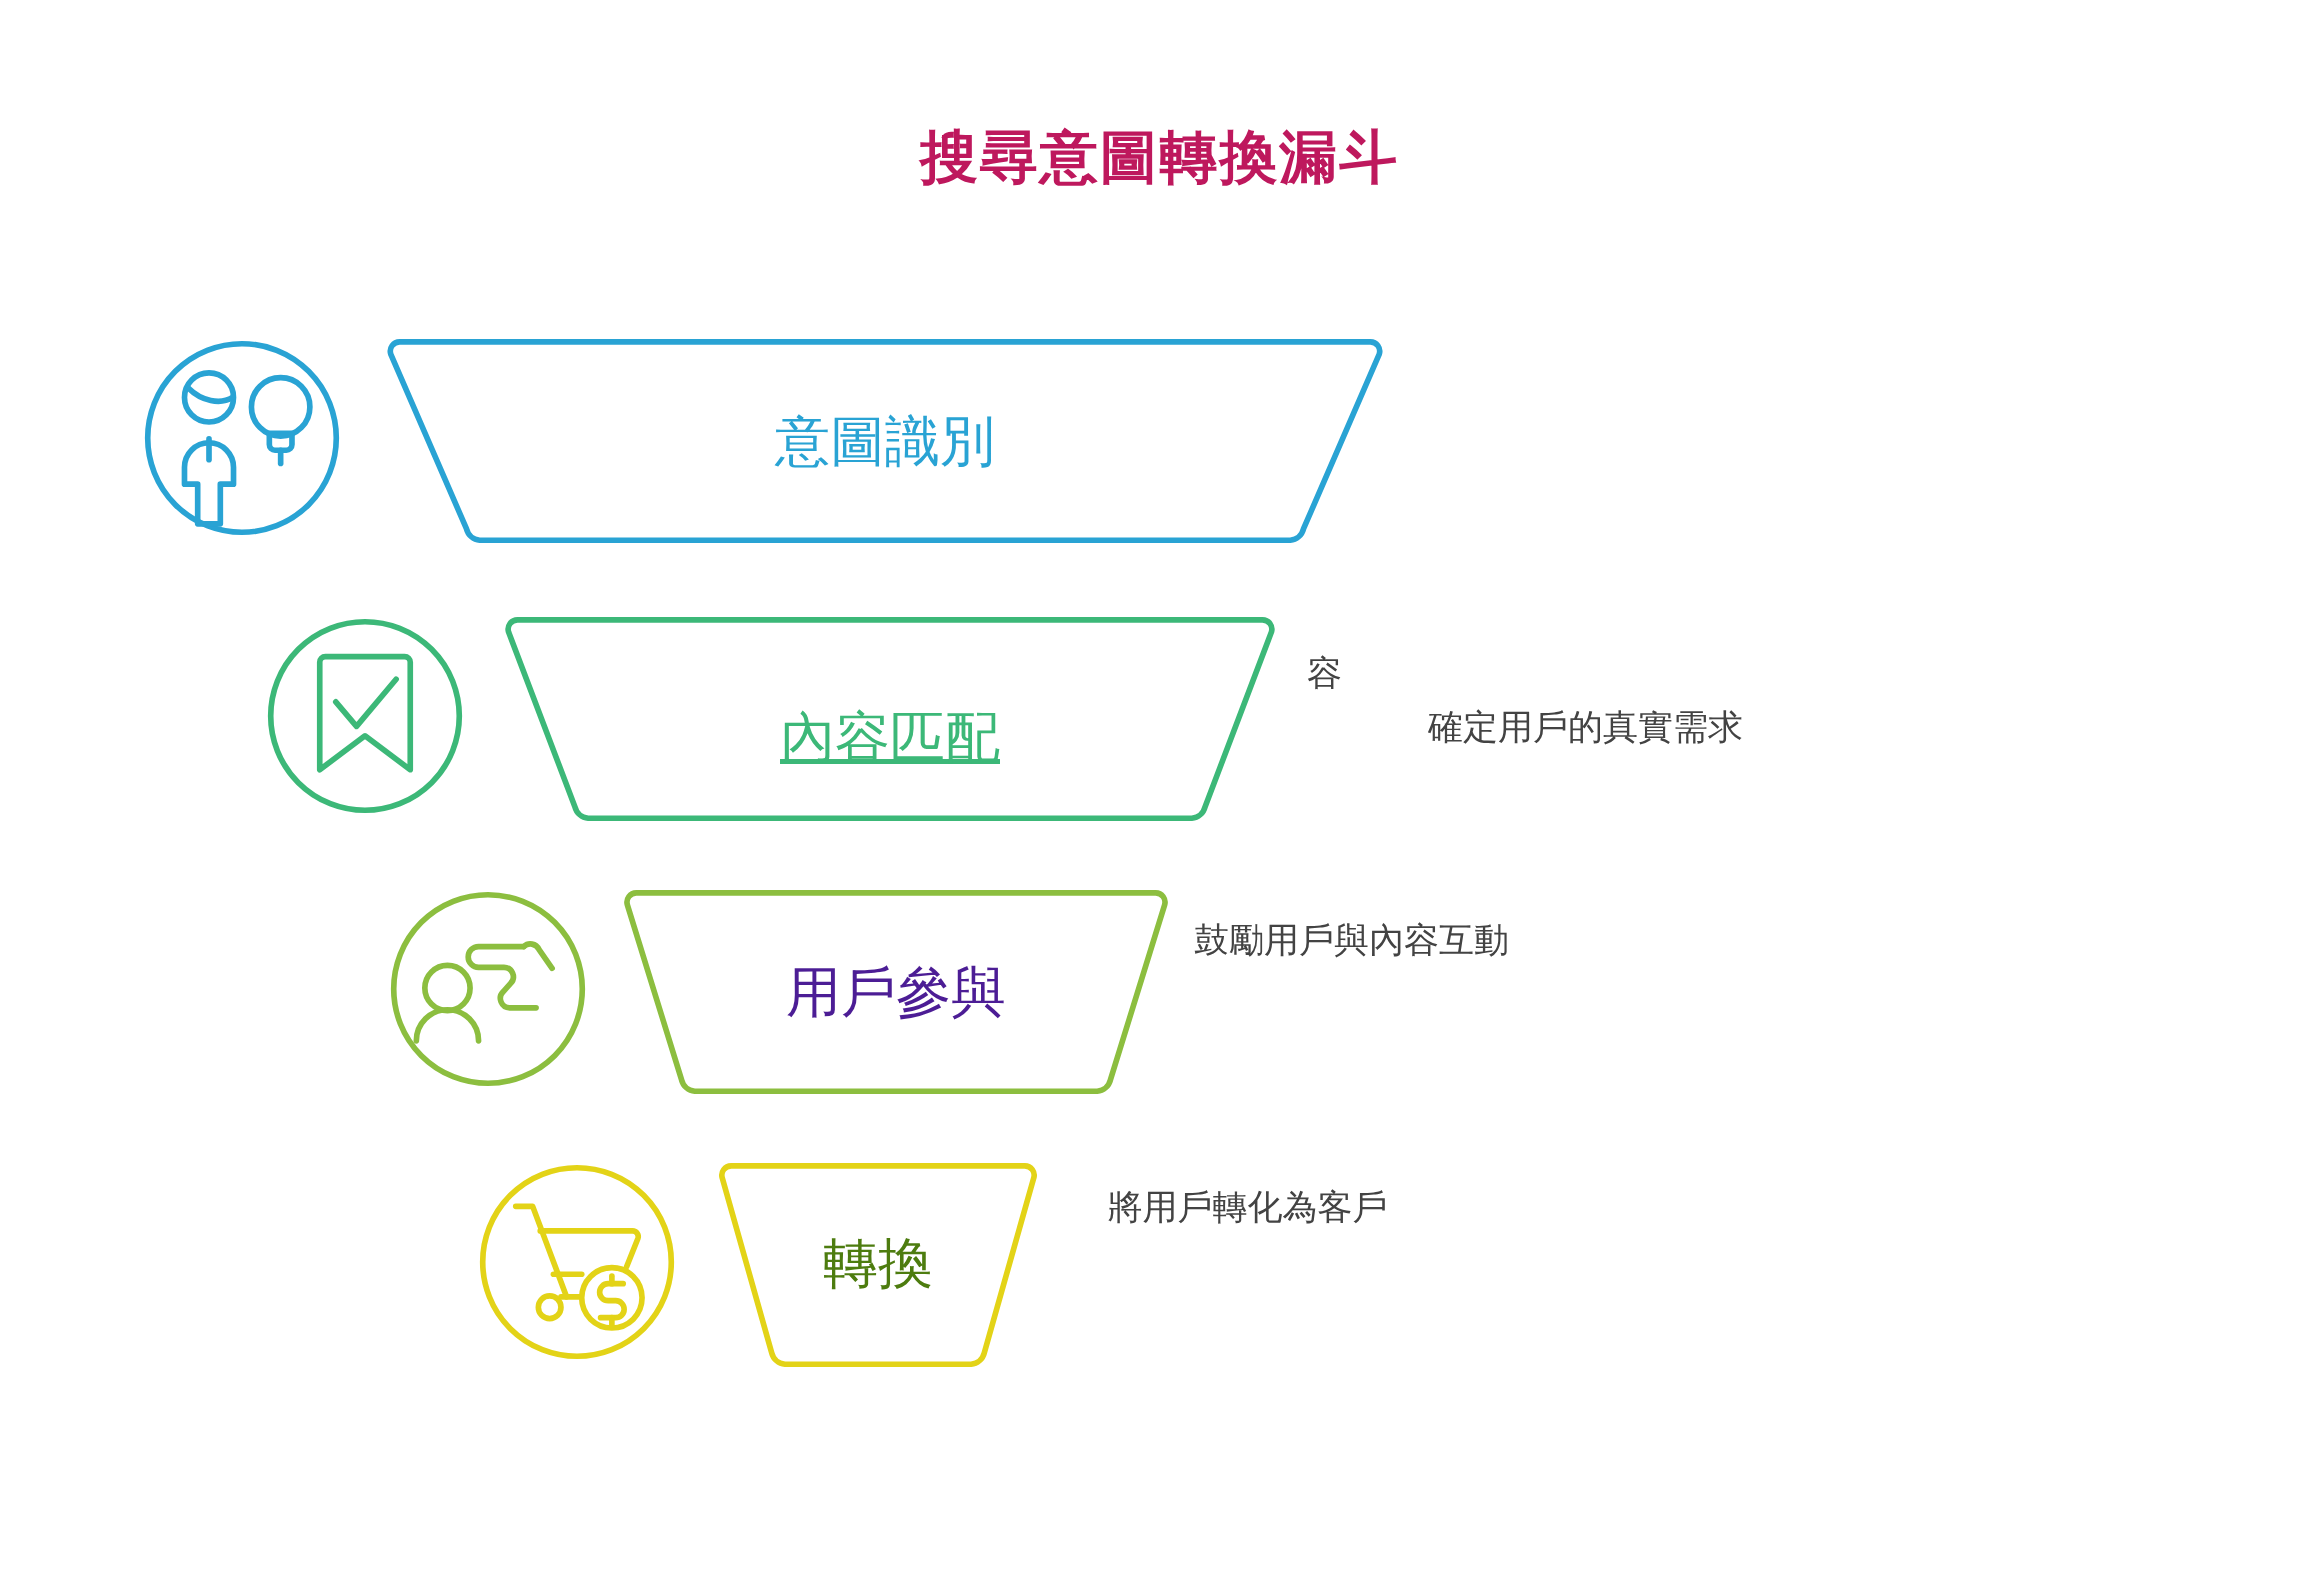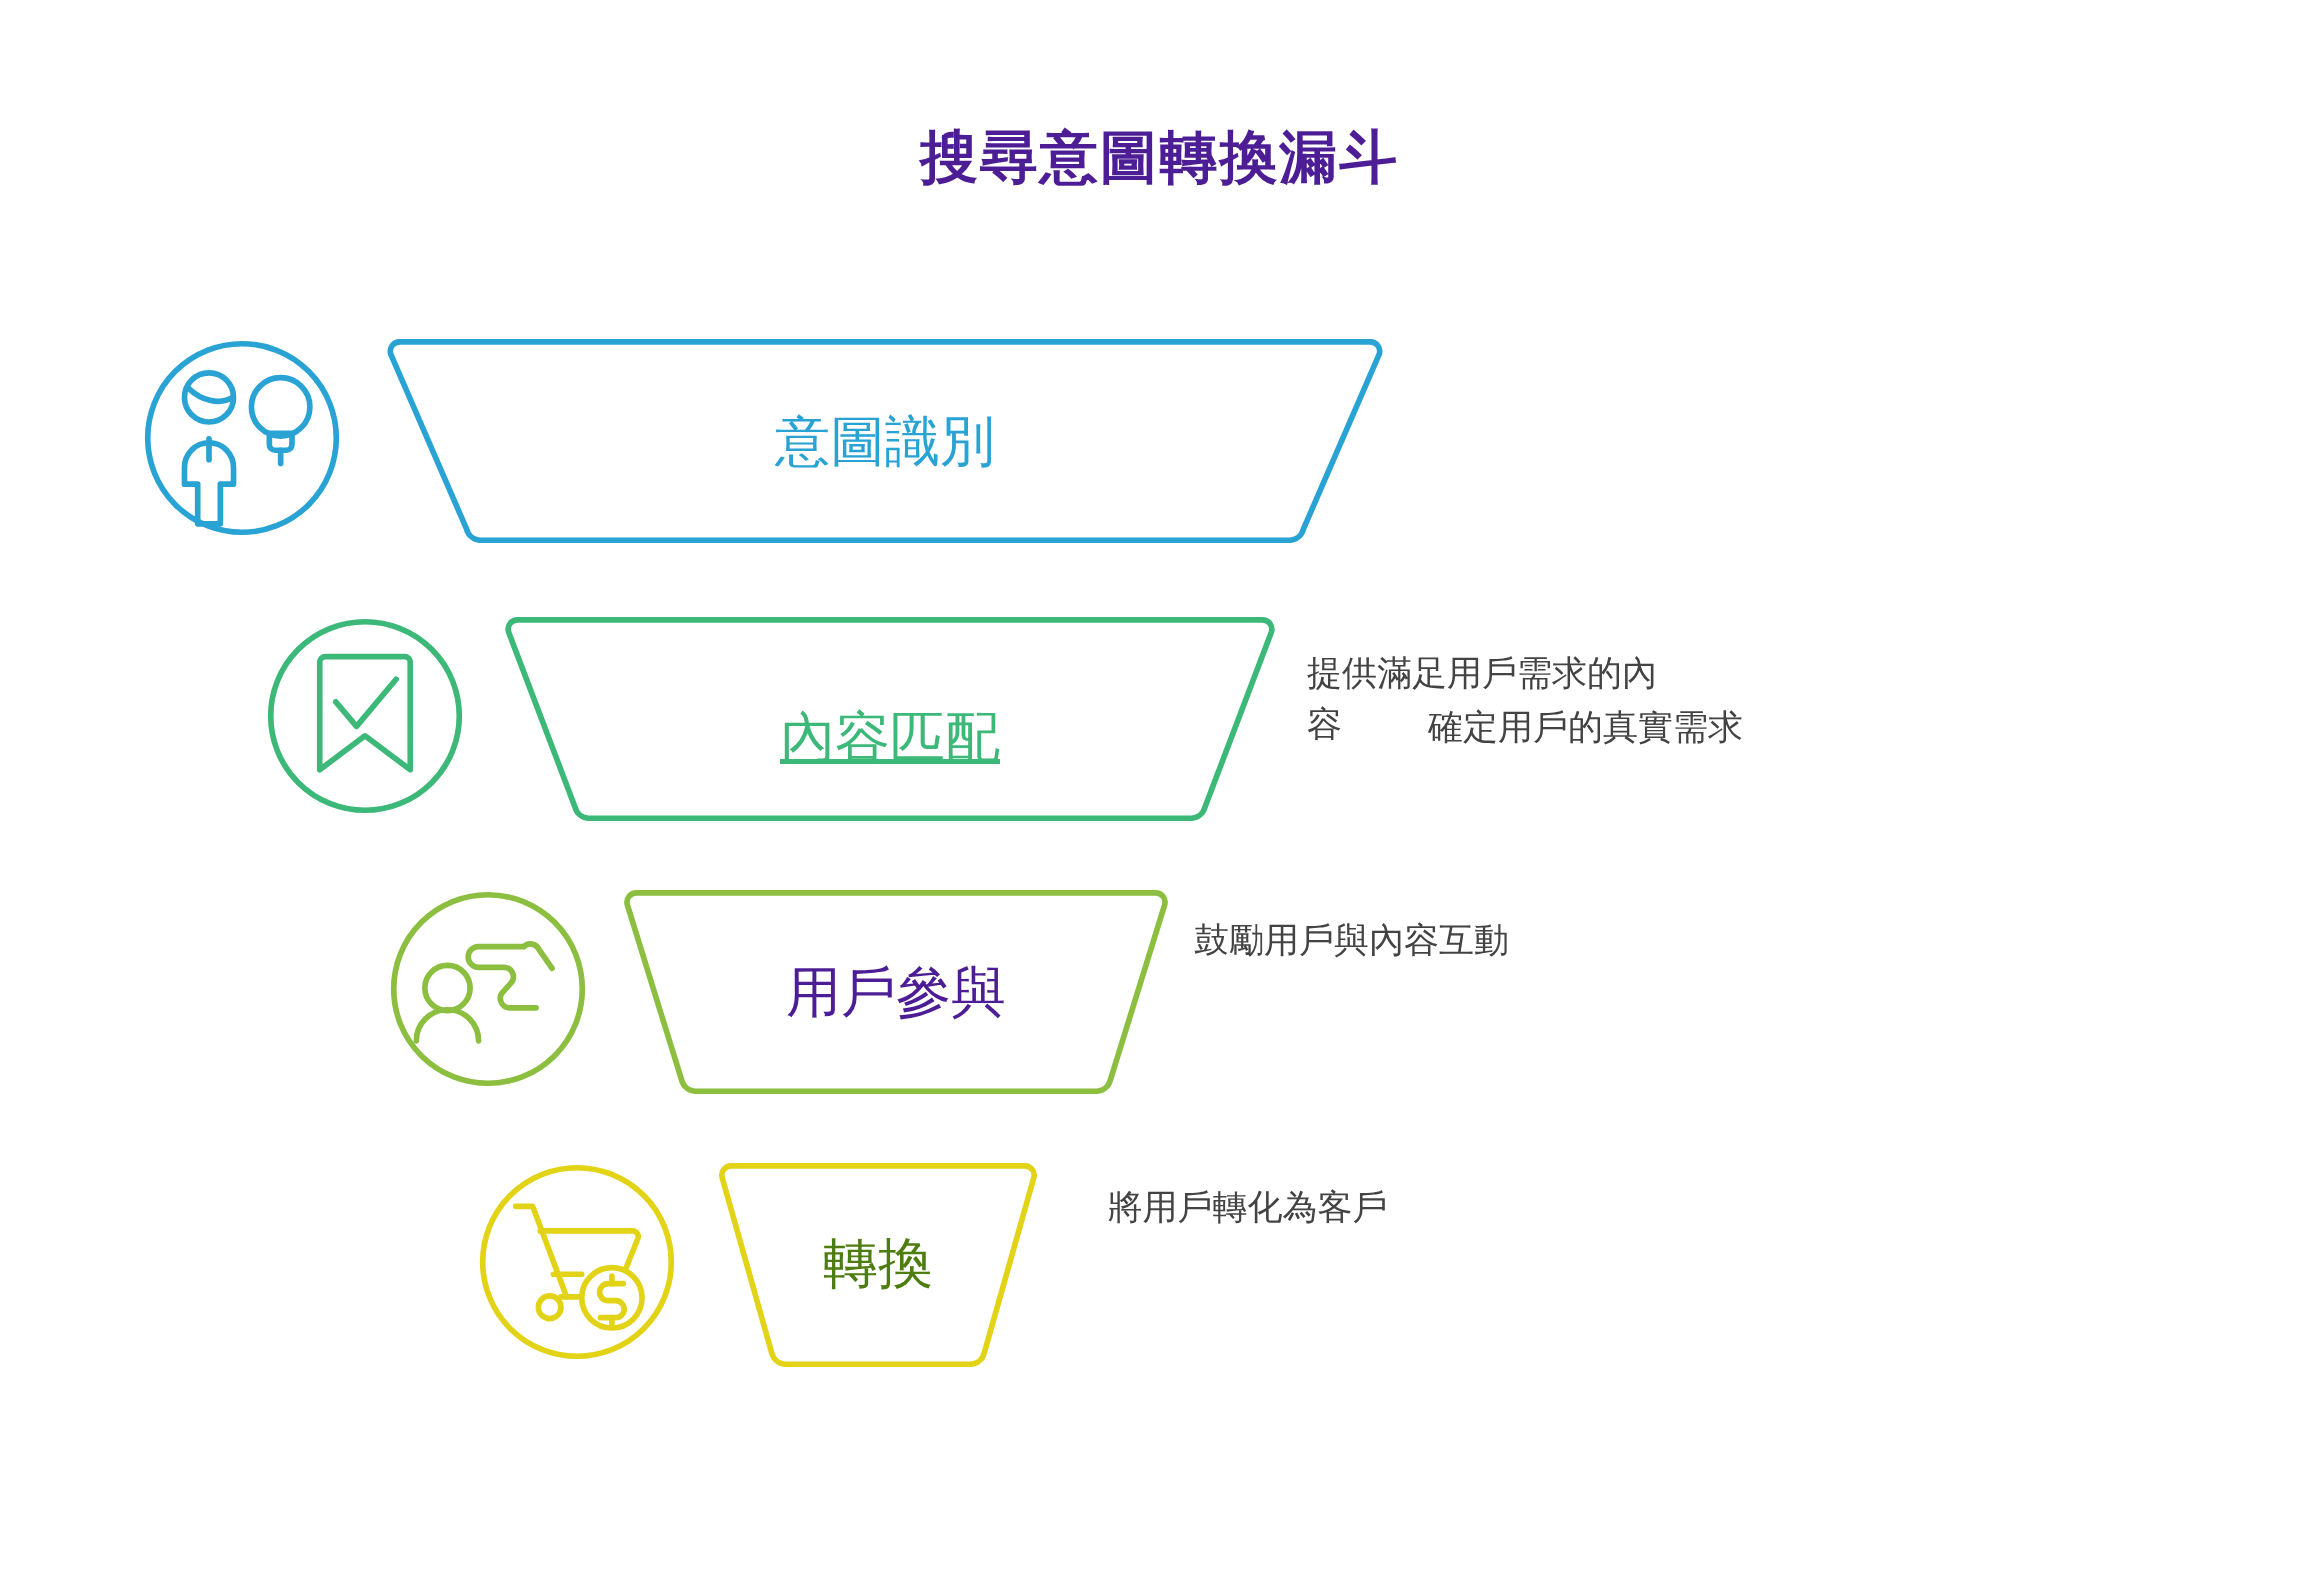--- a/index.html
+++ b/index.html
@@ -16,21 +16,21 @@
   }
 
   #page-title {
     position: absolute;
     top: 122px;
     left: 0;
     width: 2319px;
     text-align: center;
     font-size: 58px;
     font-weight: bold;
-    color: #4c1d95;
+    color: #be185d;
     letter-spacing: 1.9px;
     line-height: 1.2;
   }
 
   .funnel-stage {
     position: absolute;
     left: 0;
     width: 2319px;
     height: 0;
   }
@@ -141,21 +141,20 @@
 
   <div class="stage-band">
     <svg viewBox="0 0 820 218" width="772" height="205" fill="none" stroke="#3CB878" stroke-width="6" stroke-linejoin="round" stroke-linecap="round">
       <path d="M14 3 H806 a10 10 0 0 1 9.6 13 L745 202 a16 16 0 0 1 -14 12 H89 a16 16 0 0 1 -14 -12 L4.4 16 A10 10 0 0 1 14 3 Z"></path>
     </svg>
   </div>
 
   <div class="stage-label">內容匹配</div>
 
   <div class="stage-desc">
-    <span class="desc-line">提供滿足用戶需求的內</span>
     <span class="desc-line">容</span>
   </div>
 </div>
 
 <div class="funnel-stage" id="stage-3">
 
   <div class="stage-icon">
     <svg viewBox="0 0 210 210" width="198" height="198" fill="none" stroke="#8CBE3F" stroke-width="6" stroke-linecap="round" stroke-linejoin="round">
       <circle cx="105" cy="105" r="100"></circle>
       <circle cx="62" cy="104" r="24"></circle>

